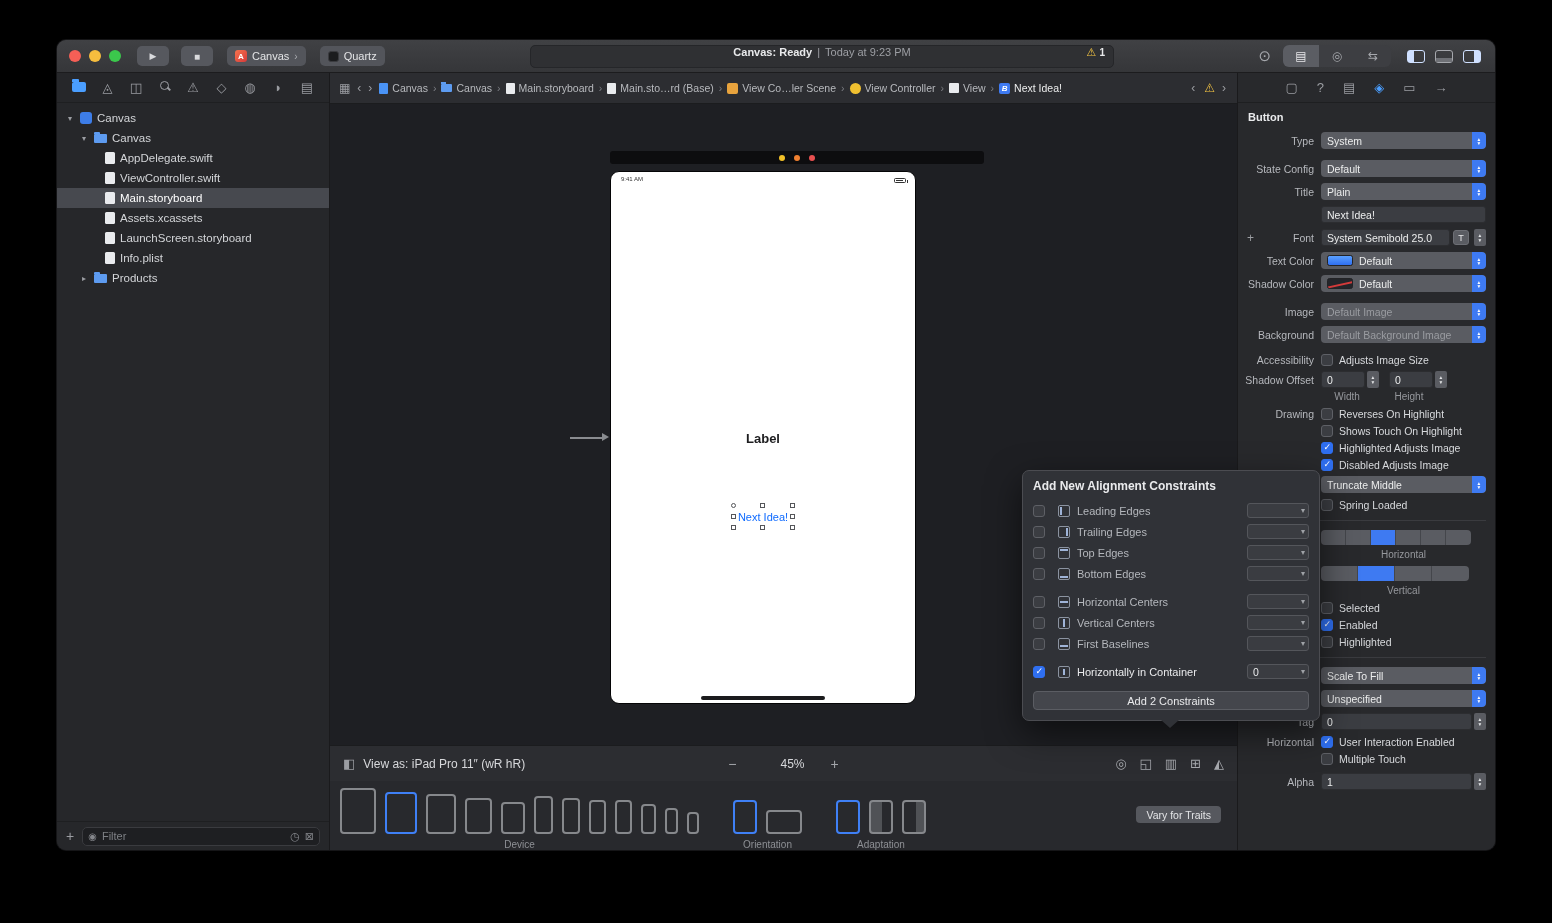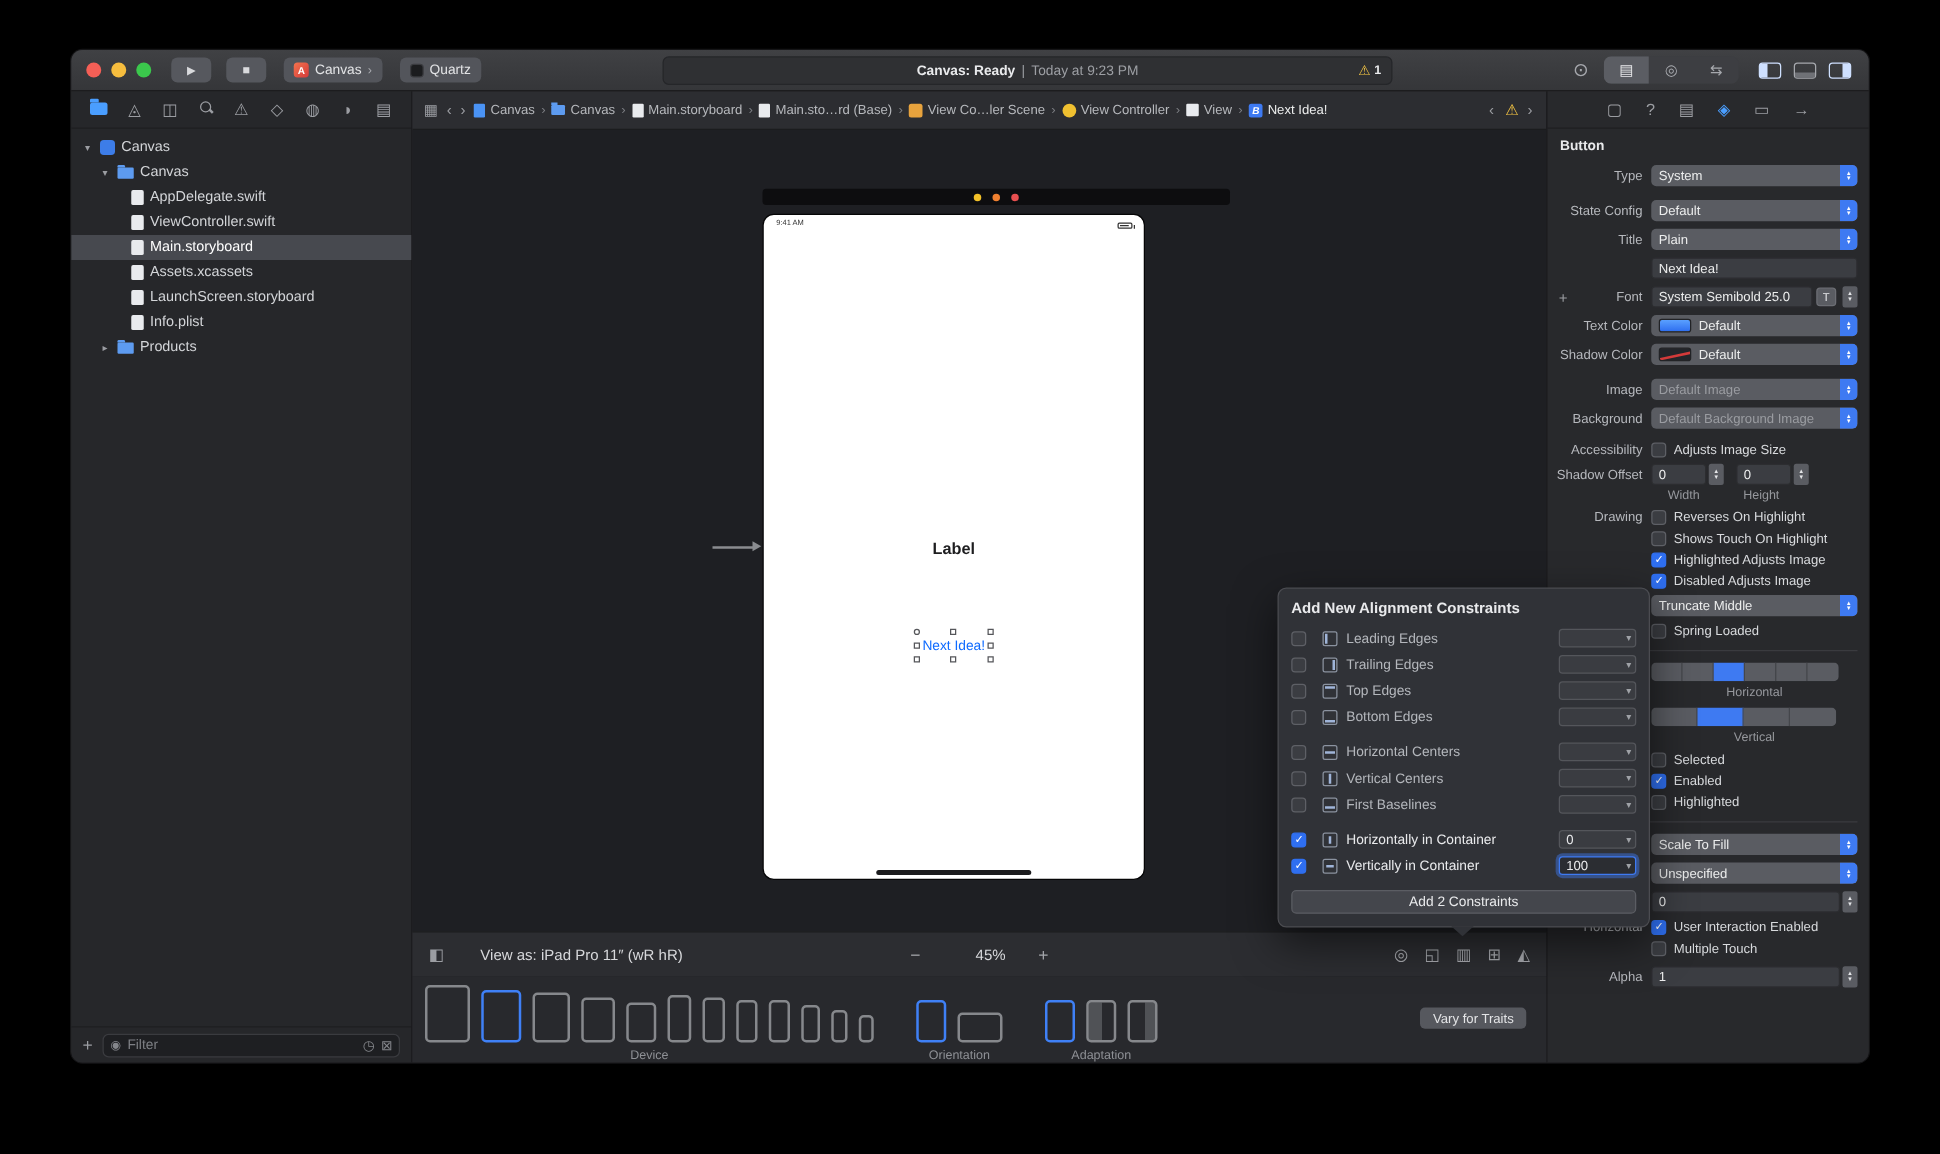--- a/index.html
+++ b/index.html
@@ -12,21 +12,21 @@
 .titlebar{height:33px;background:linear-gradient(#404144,#353639);border-bottom:1px solid #1c1c1e;display:flex;align-items:center;position:relative;}
 .lights{display:flex;align-items:center;gap:8px;margin-left:12px;}
 .tl{width:12px;height:12px;border-radius:50%;}
 .tl.red{background:#f55f56;}.tl.yellow{background:#f6bd3e;}.tl.green{background:#3bc84c;}
 .tb-btn{width:32px;height:20px;background:#56585e;border:none;border-radius:5px;color:#d9dadd;font-size:9px;display:flex;align-items:center;justify-content:center;margin-left:16px;cursor:pointer;}
 .tb-btn.stop{margin-left:12px;font-size:10px;}
 .chip{display:flex;align-items:center;gap:5px;height:20px;background:#53555b;border-radius:5px;padding:0 8px;font-size:11px;color:#e3e4e6;margin-left:14px;}
 .chip .aicon{width:12px;height:12px;border-radius:3px;background:linear-gradient(135deg,#f5734d,#d53a3a);color:#fff;font-size:8px;font-weight:bold;display:flex;align-items:center;justify-content:center;}
 .chip .qicon{width:11px;height:11px;border-radius:3px;background:#1b1c1e;border:1px solid #3a3b3f;}
 .chip .chev{color:#a9abb0;font-size:10px;}
-.status-pill{position:absolute;left:473px;top:5px;width:584px;height:23px;background:#2f3033;border:1px solid #252629;border-radius:5px;display:flex;align-items:center;justify-content:center;font-size:11px;color:#9d9fa4;}
+.status-pill{position:absolute;left:473px;top:5px;width:584px;height:23px;background:#2f3033;border:1px solid #252629;border-radius:5px;display:flex;justify-content:center;font-size:11px;color:#9d9fa4;}
 .status-pill .sp1{color:#e9eaec;font-weight:bold;margin-right:5px;}
 .status-pill .spd{margin-right:5px;color:#6f7control;}
 .status-pill .warn{position:absolute;right:8px;display:flex;align-items:center;gap:3px;font-size:10px;color:#e9eaec;}
 .status-pill .warn i{font-style:normal;color:#f6c644;font-size:11px;}
 .tb-right{position:absolute;right:10px;top:5px;display:flex;align-items:center;gap:12px;}
 .org-ic{color:#a6a8ad;font-size:15px;}
 .seg-group{display:flex;background:#3d3e42;border-radius:6px;overflow:hidden;}
 .seg-btn{width:36px;height:22px;display:flex;align-items:center;justify-content:center;color:#a6a8ad;font-size:12px;}
 .seg-btn.on{background:#5b5d63;color:#e8e9eb;}
 .panel-ic{width:18px;height:13px;border:1.5px solid #a6a8ad;border-radius:3px;position:relative;}
@@ -104,21 +104,21 @@
 .ipad-btn{position:absolute;left:50%;top:334px;transform:translateX(-50%);width:58px;height:21px;display:flex;align-items:center;justify-content:center;font-size:11px;color:#0f6bff;}
 .hdl{position:absolute;width:5px;height:5px;background:#fff;border:1px solid #55565a;}
 .hdl.tl{left:-3px;top:-3px;}.hdl.tc{left:50%;margin-left:-3px;top:-3px;}.hdl.tr{right:-3px;top:-3px;}
 .hdl.ml{left:-3px;top:50%;margin-top:-3px;}.hdl.mr{right:-3px;top:50%;margin-top:-3px;}
 .hdl.bl{left:-3px;bottom:-3px;}.hdl.bc{left:50%;margin-left:-3px;bottom:-3px;}.hdl.br{right:-3px;bottom:-3px;}
 .home-ind{position:absolute;left:50%;bottom:3px;transform:translateX(-50%);width:124px;height:4px;background:#1b1b1d;border-radius:2px;}
 
 
 .canvas-bar{height:36px;background:#2c2d31;border-top:1px solid #1b1c1e;display:flex;align-items:center;padding:0 13px;position:relative;font-size:12px;color:#c9cbcf;}
 .cb-panel{color:#9b9da2;font-size:13px;}
-.viewas{margin-left:29px;color:#d7d8db;}
+.viewas{margin-left:8px;color:#d7d8db;}
 .zoomctl{position:absolute;left:50%;transform:translateX(-50%);display:flex;align-items:center;gap:26px;}
 .zoomctl .zi{color:#a3a5aa;font-size:14px;}
 .zoomval{color:#d7d8db;font-size:12px;margin-left:18px;}
 .layouticons{margin-left:auto;display:flex;align-items:center;gap:13px;color:#a7a9ae;font-size:13px;}
 
 
 .device-area{height:69px;background:#28292d;display:flex;align-items:flex-start;padding:7px 12px 0 10px;position:relative;}
 .devgroup{display:flex;flex-direction:column;align-items:center;}
 .devrow{display:flex;align-items:flex-end;gap:9px;height:46px;}
 .dev{border:2px solid #86888c;border-radius:4px;}
@@ -768,22 +768,16 @@
      <span>First Baselines</span>
      <span class="vfield"></span>
    </div>
    <div class="pgap"></div>
    <div class="prow on">
      <span class="cb on"></span>
      <span class="cicon hic"></span>
      <span>Horizontally in Container</span>
      <span class="vfield">0</span>
    </div>
-   <div class="prow on">
-     <span class="cb on"></span>
-     <span class="cicon vic"></span>
-     <span>Vertically in Container</span>
-     <span class="vfield focus">100</span>
-   </div>
    <button class="addbtn2">Add 2 Constraints</button>
    <div class="popup-arrow"></div>
  </div>
 </div>
 
 </body></html>

